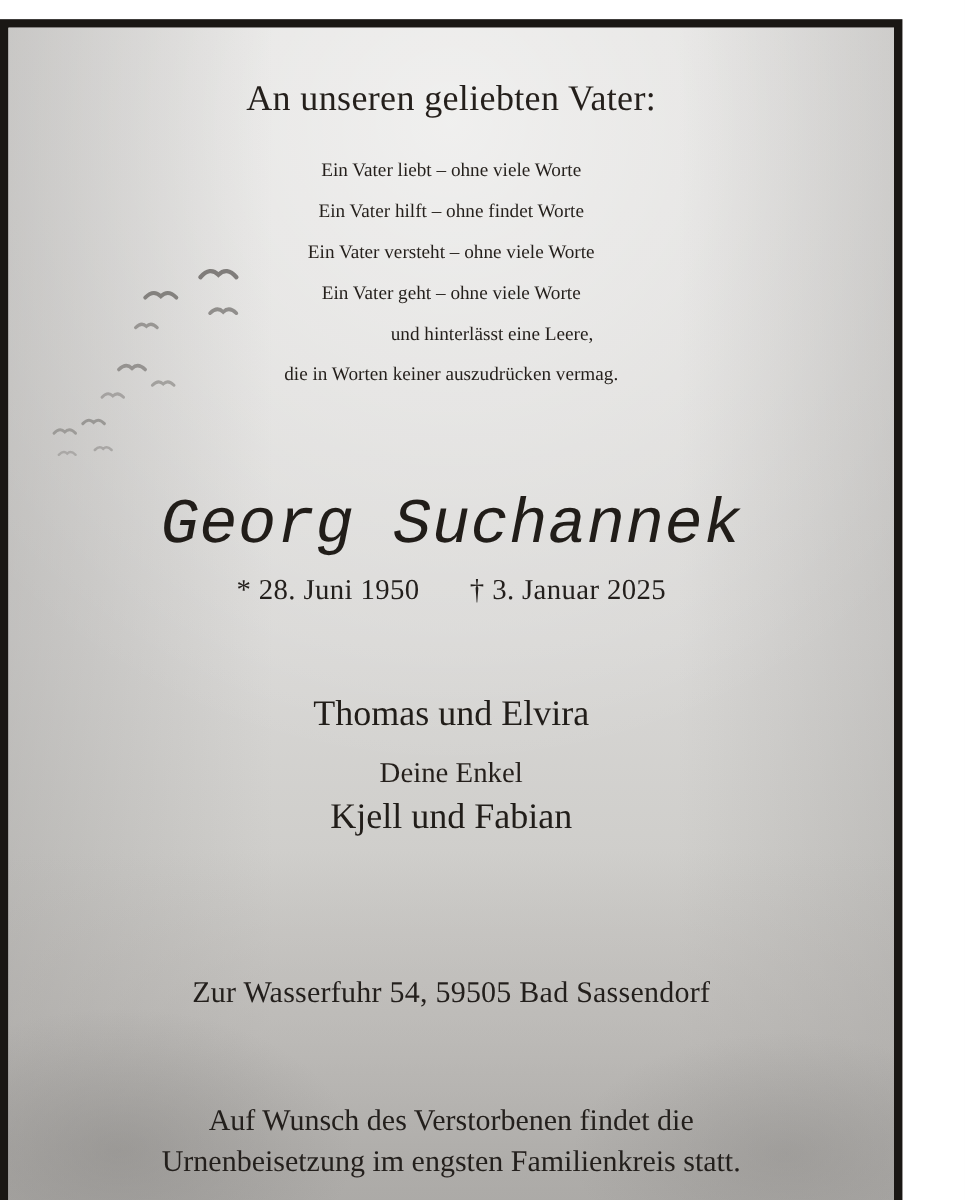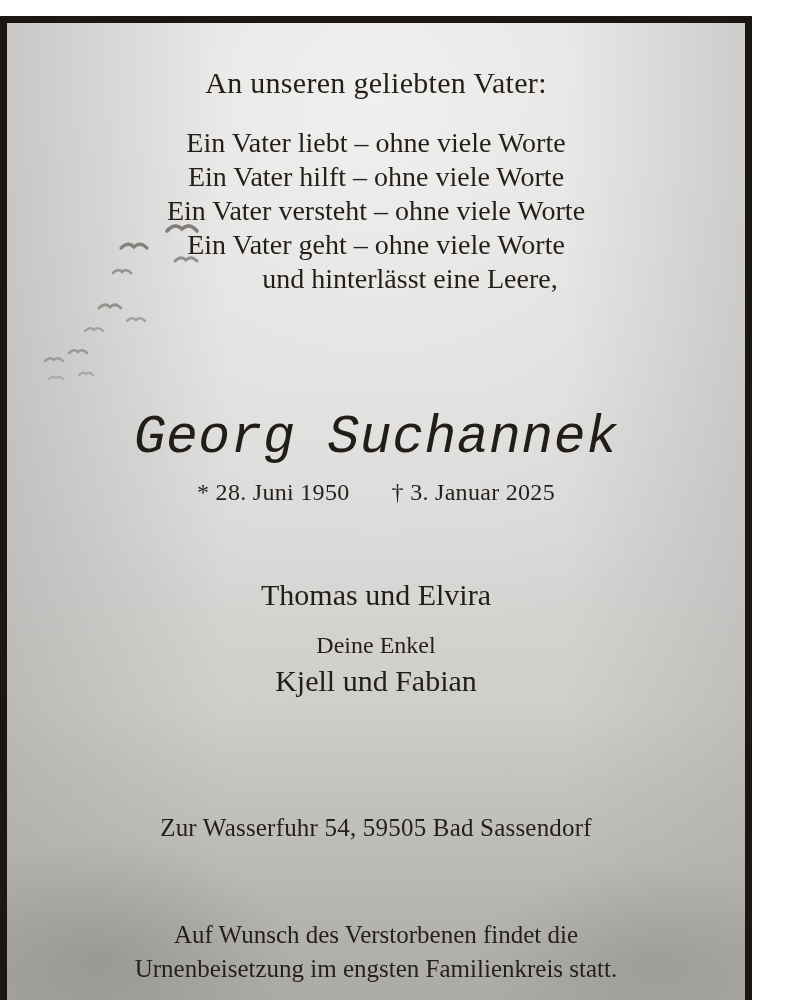--- a/index.html
+++ b/index.html
@@ -93,21 +93,21 @@
     top: 43px;
     font-size: 30px;
     letter-spacing: 0.3px;
     color: #241f1b;
   }
 
   .poem {
     position: absolute;
     left: 0; right: 0;
     top: 103px;
-    font-size: 28px;
+    font-size: 16px;
     line-height: 34px;
     color: #241f1b;
   }
   .poem .line { display: block; }
   .poem .line.indent1 { padding-left: 68px; }
 
   .deceased-name {
     position: absolute;
     left: 0; right: 0;
     top: 385px;
@@ -193,24 +193,25 @@
       <path d="M22 176 q4 -4 7 -1 q3 -3 7 1" stroke-width="2" opacity="0.35"></path>
     </g>
   </svg>
 
   <div class="content">
 
     <div class="headline">An unseren geliebten Vater:</div>
 
     <div class="poem">
       <span class="line">Ein Vater liebt – ohne viele Worte</span>
-      <span class="line">Ein Vater hilft – ohne viele Worte</span>
+      <span class="line">Ein Vater hilft – ohne findet Worte</span>
       <span class="line">Ein Vater versteht – ohne viele Worte</span>
       <span class="line">Ein Vater geht – ohne viele Worte</span>
       <span class="line indent1">und hinterlässt eine Leere,</span>
+      <span class="line">die in Worten keiner auszudrücken vermag.</span>
     </div>
 
     <div class="deceased-name">Georg Suchannek</div>
 
     <div class="dates">
       <span class="birth">* 28. Juni 1950</span><span class="death">† 3. Januar 2025</span>
     </div>
 
     <div class="family">
       <div class="names">Thomas und Elvira</div>

